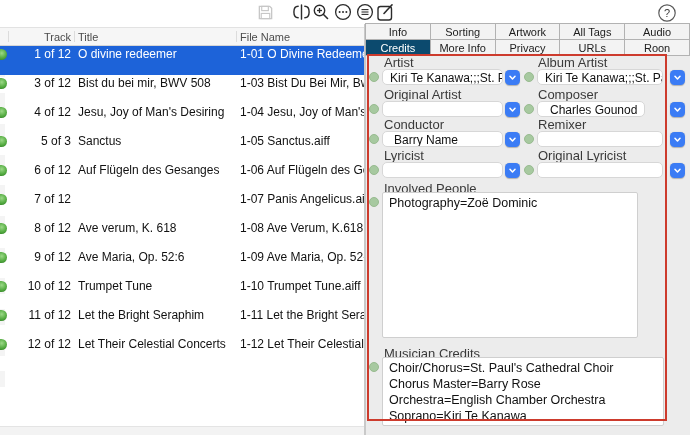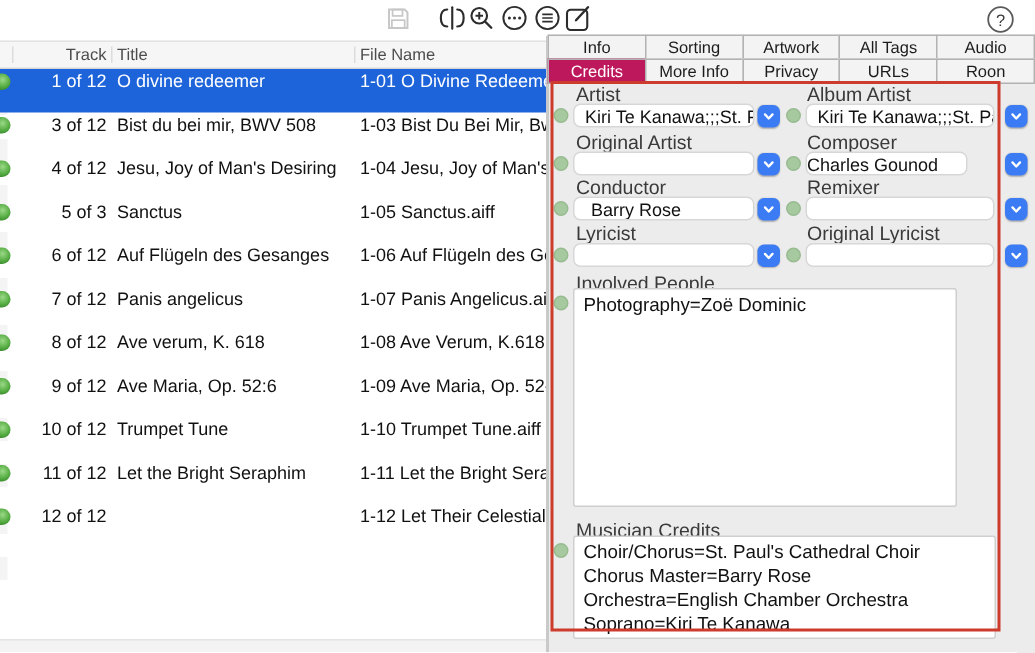--- a/index.html
+++ b/index.html
@@ -39,21 +39,21 @@
   #bottom-strip { position:absolute; left:0; top:426px; width:364px; height:9px; background:#f3f3f3; border-top:1px solid #e4e4e4; }
   #pane-divider { position:absolute; left:364px; top:24px; width:2px; height:411px; background:#c9c9c9; }
   
   #panel { position:absolute; left:366px; top:24px; width:324px; height:411px; background:#ececec; }
   #tabs { position:absolute; left:0; top:0; width:324px; height:32px; display:grid; grid-template-columns:repeat(5,1fr); grid-template-rows:16px 16px; }
   .tab {
     border:1px solid #b2b2b2; margin-left:-1px; margin-top:-1px;
     background:#f3f3f3; color:#1c1c1c; font-size:11px;
     display:flex; align-items:center; justify-content:center; cursor:default;
   }
-  .tab.selected { background:#be185d; color:#ffffff; }
+  .tab.selected { background:#0c4a6e; color:#ffffff; }
   .fld-label { position:absolute; font-size:13px; color:#3a3a3a; line-height:11px; white-space:nowrap; }
   .fld {
     position:absolute; height:16px; background:#ffffff; border:1px solid #d7d7d7; border-radius:5px;
     font-size:12px; color:#111; line-height:14px; padding:1px 6px 0 7px; white-space:nowrap; overflow:hidden;
   }
   .gdot { position:absolute; width:10px; height:10px; border-radius:50%; background:#a7c9a0; border:1px solid #98bb90; }
   .ddbtn {
     position:absolute; width:15px; height:15px; border-radius:4.5px; background:#3b7cf5;
     display:flex; align-items:center; justify-content:center; box-shadow:0 0.5px 1px rgba(0,0,0,.25); cursor:default;
   }
@@ -170,21 +170,20 @@
     <div class="trow">
       <span class="dot"></span>
       <span class="c-track">6 of 12</span>
       <span class="c-title">Auf Flügeln des Gesanges</span>
       <span class="c-file">1-06 Auf Flügeln des Ge</span>
     </div>
 
     <div class="trow">
       <span class="dot"></span>
       <span class="c-track">7 of 12</span>
-      <span class="c-title">Panis angelicus</span>
       <span class="c-file">1-07 Panis Angelicus.aif</span>
     </div>
 
     <div class="trow">
       <span class="dot"></span>
       <span class="c-track">8 of 12</span>
       <span class="c-title">Ave verum, K. 618</span>
       <span class="c-file">1-08 Ave Verum, K.618.</span>
     </div>
 
@@ -205,20 +204,21 @@
     <div class="trow">
       <span class="dot"></span>
       <span class="c-track">11 of 12</span>
       <span class="c-title">Let the Bright Seraphim</span>
       <span class="c-file">1-11 Let the Bright Sera</span>
     </div>
 
     <div class="trow">
       <span class="dot"></span>
       <span class="c-track">12 of 12</span>
+      <span class="c-title">Let Their Celestial Concerts</span>
       <span class="c-file">1-12 Let Their Celestial</span>
     </div>
   </div>
 
   <div id="bottom-strip"></div>
   <div id="pane-divider"></div>
 
   <div id="panel">
     <div id="tabs">
       <div class="tab">Info</div>
@@ -255,30 +255,30 @@
     <span class="gdot" style="left:3px;top:80px"></span>
     <div class="fld" style="left:16px;top:77px;width:121px"></div>
     <span class="ddbtn" style="left:139px;top:77.5px">
         <svg width="9" height="9" viewBox="0 0 10 10">
           <path d="M2.2 3.6 L5 6.6 L7.8 3.6" stroke="#fff" stroke-width="1.7" fill="none" stroke-linecap="round" stroke-linejoin="round"></path>
         </svg>
       </span>
 
     <span class="fld-label" style="left:172px;top:65px">Composer</span>
     <span class="gdot" style="left:158px;top:80px"></span>
-    <div class="fld" style="left:171px;top:77px;width:108px;padding-left:0">Charles Gounod</div>
+    <div class="fld" style="left:171px;top:77px;width:108px;padding-left:12px">Charles Gounod</div>
     <span class="ddbtn" style="left:304px;top:77.5px">
         <svg width="9" height="9" viewBox="0 0 10 10">
           <path d="M2.2 3.6 L5 6.6 L7.8 3.6" stroke="#fff" stroke-width="1.7" fill="none" stroke-linecap="round" stroke-linejoin="round"></path>
         </svg>
       </span>
 
     <span class="fld-label" style="left:18px;top:95px">Conductor</span>
     <span class="gdot" style="left:3px;top:110px"></span>
-    <div class="fld" style="left:16px;top:107px;width:121px;padding-left:11px">Barry Rose</div>
+    <div class="fld" style="left:16px;top:107px;width:121px;padding-left:11px">Barry Name</div>
     <span class="ddbtn" style="left:139px;top:107.5px">
         <svg width="9" height="9" viewBox="0 0 10 10">
           <path d="M2.2 3.6 L5 6.6 L7.8 3.6" stroke="#fff" stroke-width="1.7" fill="none" stroke-linecap="round" stroke-linejoin="round"></path>
         </svg>
       </span>
 
     <span class="fld-label" style="left:172px;top:95px">Remixer</span>
     <span class="gdot" style="left:158px;top:110px"></span>
     <div class="fld" style="left:171px;top:107px;width:126px"></div>
     <span class="ddbtn" style="left:304px;top:107.5px">

